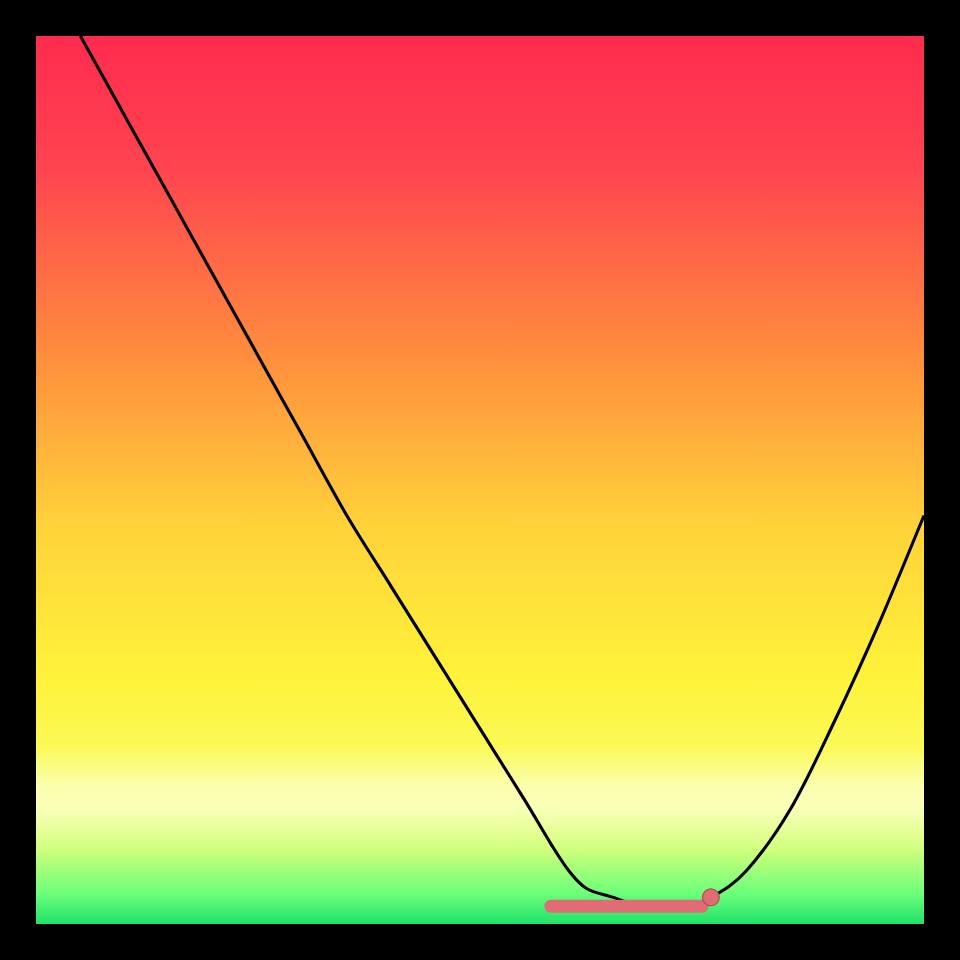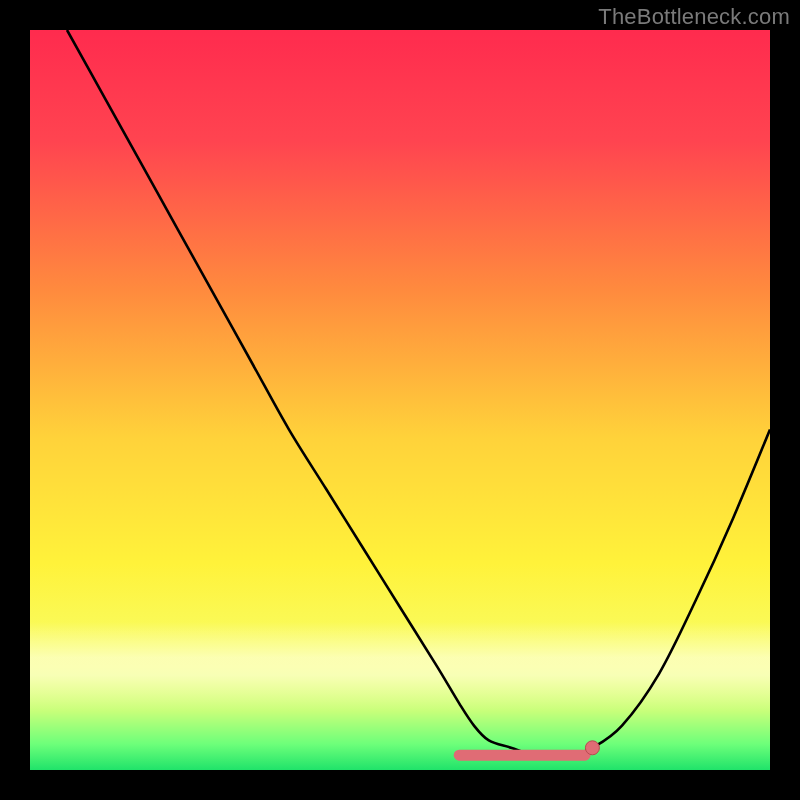--- a/index.html
+++ b/index.html
@@ -42,21 +42,20 @@
     font-family: Arial, Helvetica, sans-serif;
     font-size: 22px;
     color: #7a7a7a;
     letter-spacing: 0.2px;
   }
 </style>
 </head>
 <body>
 
 <div class="frame">
-  <div class="watermark">TheBottleneck.com</div>
   <div class="plot">
     <svg class="gradient" viewBox="0 0 740 740" preserveAspectRatio="none">
       <defs>
         <linearGradient id="bg" x1="0" y1="0" x2="0" y2="1">
             <stop offset="0%" stop-color="#ff2b4e"></stop>
             <stop offset="15%" stop-color="#ff4450"></stop>
             <stop offset="35%" stop-color="#ff8a3e"></stop>
             <stop offset="55.00000000000001%" stop-color="#ffd23a"></stop>
             <stop offset="72%" stop-color="#fff23a"></stop>
             <stop offset="86%" stop-color="#f7ff6a"></stop>

